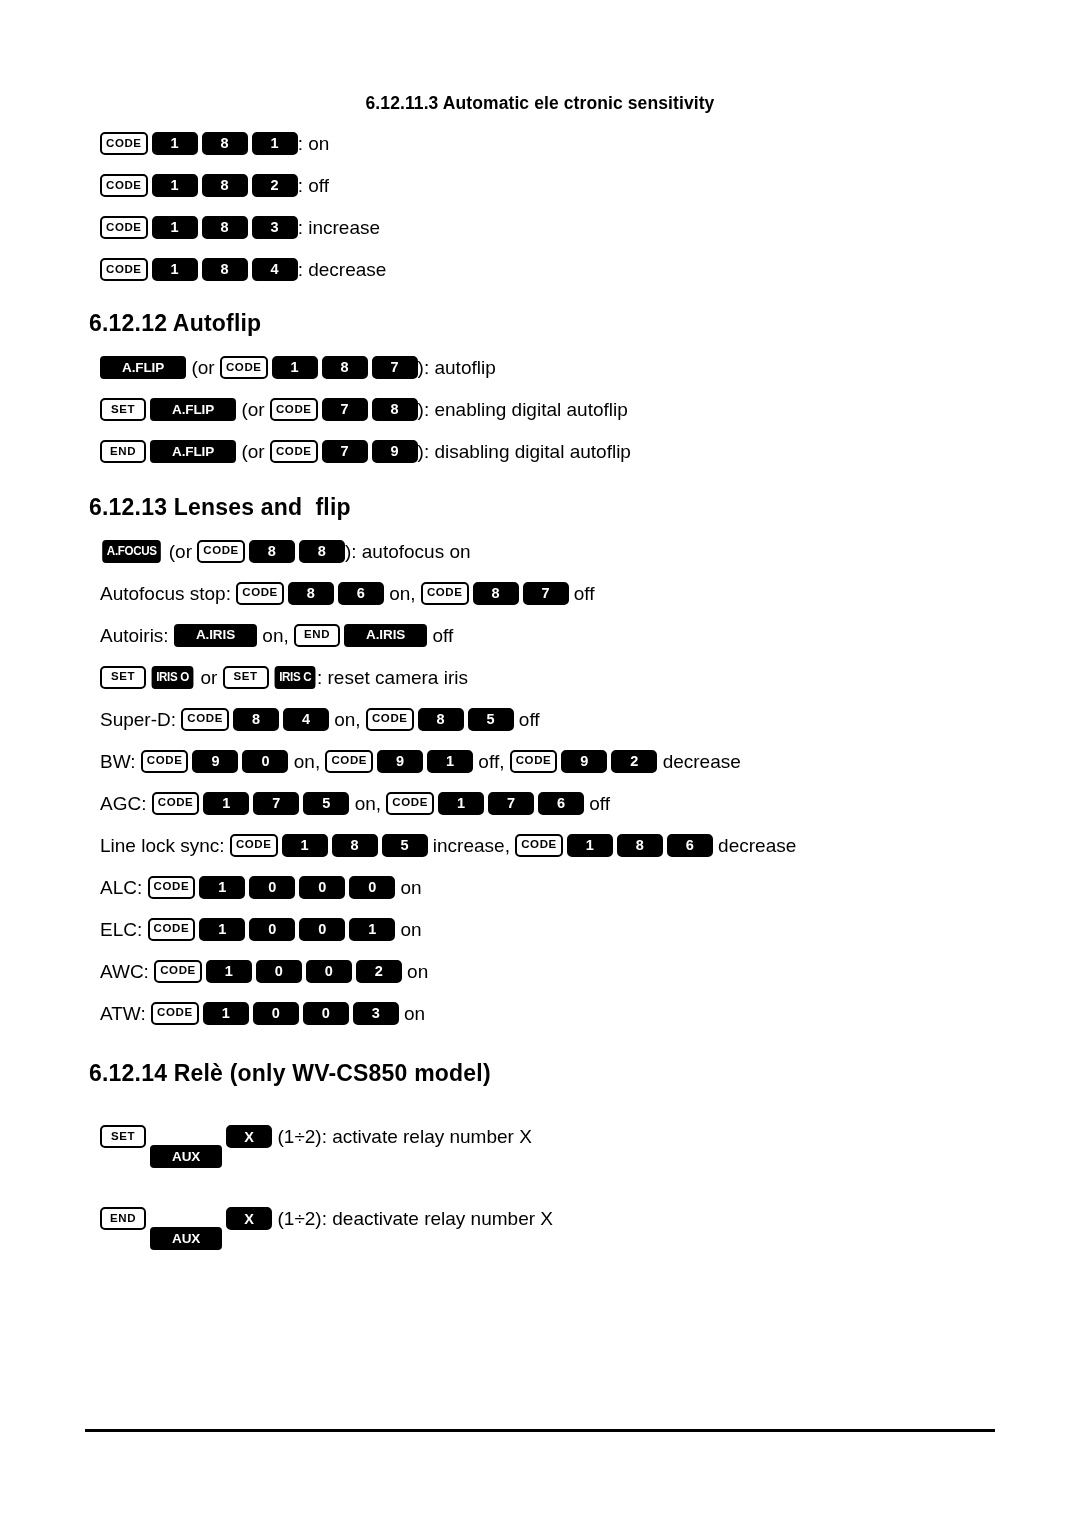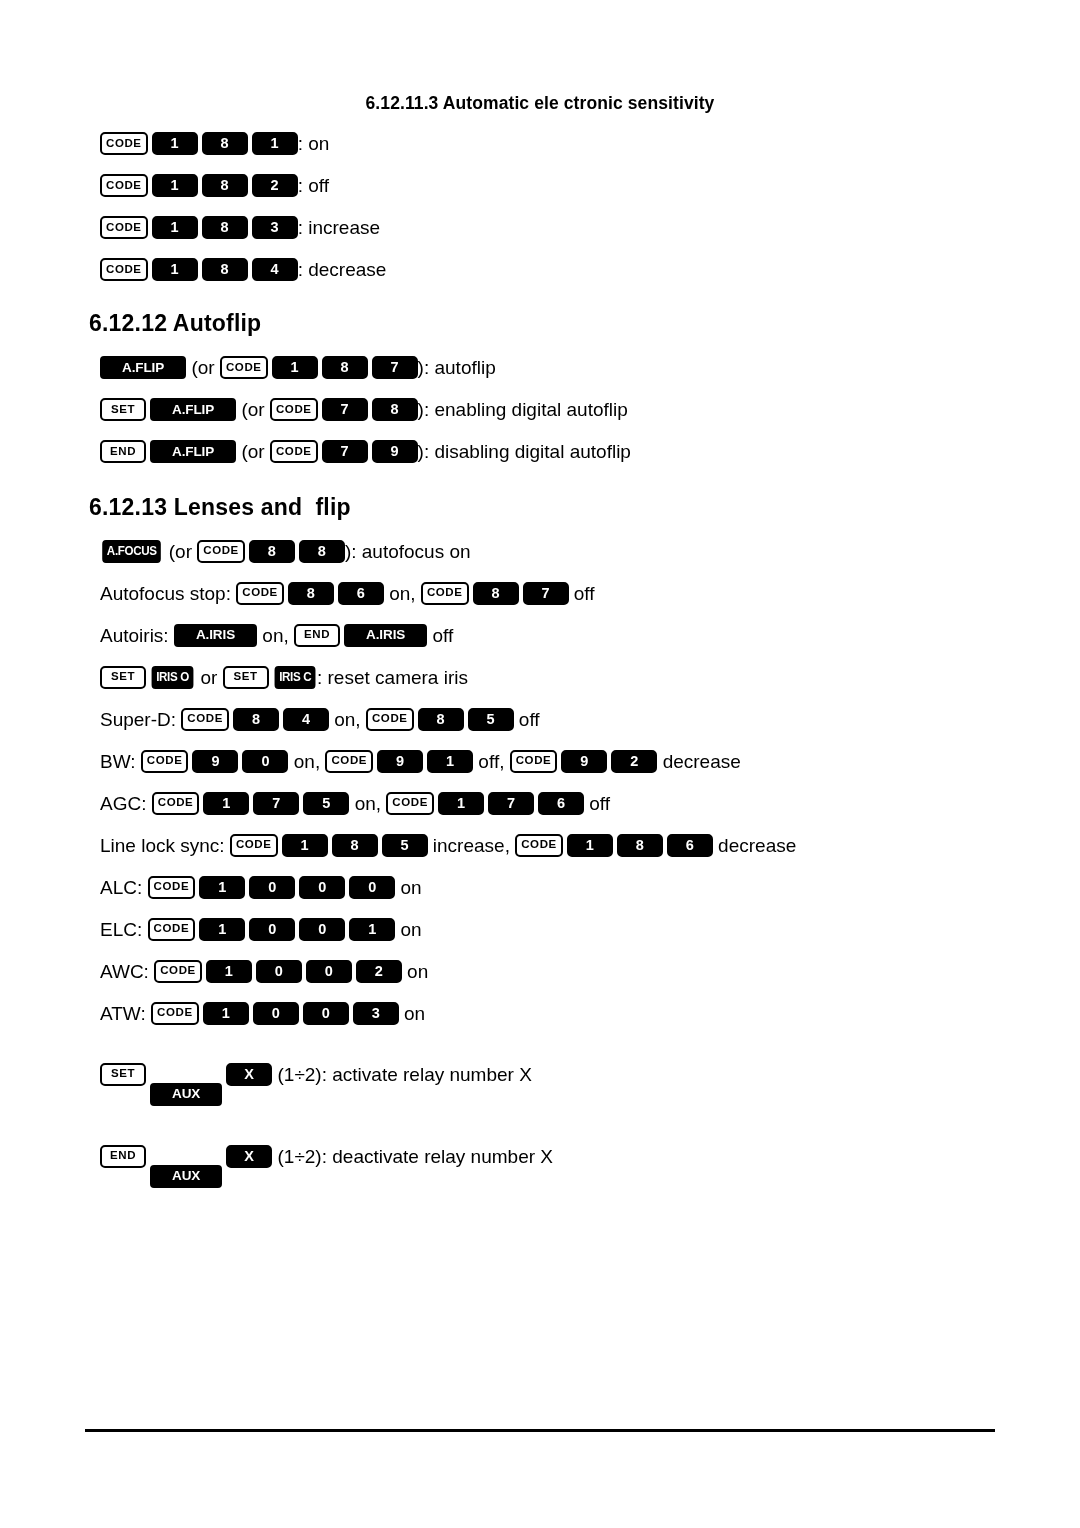--- a/index.html
+++ b/index.html
@@ -430,20 +430,21 @@
       <span class="key key-dark">0</span>
       <span class="gap-1"></span>
       <span class="key key-dark">0</span>
       <span class="gap-1"></span>
       <span class="key key-dark">3</span>
       <span class="txt"> on</span>
     </div>
 
   </div>
 
+  <div class="section-heading h-rele">6.12.14 Relè (only WV-CS850 model)</div>
 
   <div class="cmd-list">
 
     <div class="cmd-row first">
       <span class="key key-light">SET</span>
       <span class="gap-1"></span>
       <span class="key key-label wide">AUX</span>
       <span class="gap-1"></span>
       <span class="key key-dark">X</span>
       <span class="txt"> (1÷2): activate relay number X</span>

